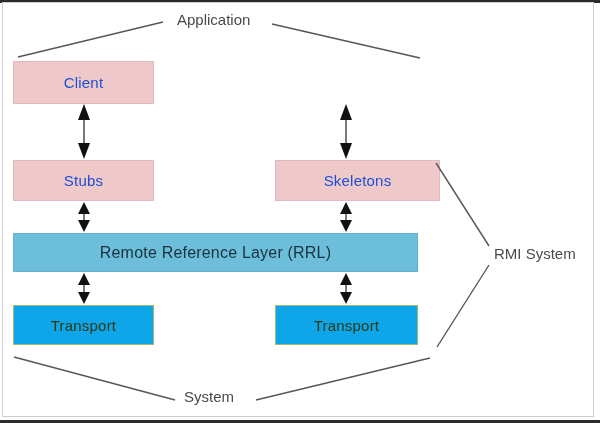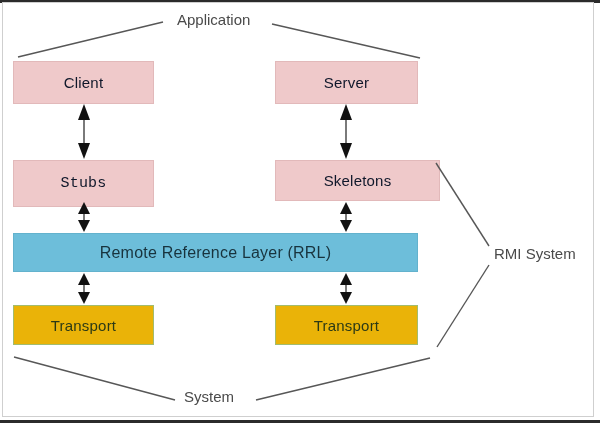--- a/index.html
+++ b/index.html
@@ -41,23 +41,23 @@
     box-sizing: border-box;
     display: flex;
     align-items: center;
     justify-content: center;
     border: 1px solid rgba(0,0,0,0.10);
     font-size: 15px;
     color: #3b2f30;
     letter-spacing: 0.2px;
     white-space: nowrap;
   }
-  .node.pink   { background: #efc9ca; border-color: #e2b9ba; color: #0f172a; }
+  .node.pink   { background: #efc9ca; border-color: #e2b9ba; color: #1d4ed8; }
   .node.blue   { background: #6dbeda; border-color: #63b2cd; color: #18333d; }
-  .node.green  { background: #eab308; border-color: #a2bc6e; color: #2c3a16; }
+  .node.green  { background: #0ea5e9; border-color: #a2bc6e; color: #2c3a16; }
 
   .label {
     position: absolute;
     font-size: 15px;
     color: #4a4a4a;
     white-space: nowrap;
   }
 
   svg.overlay {
     position: absolute;
@@ -90,23 +90,22 @@
   <div id="frame"></div>
 
   <div class="label" style="left:177px; top:11px;">Application</div>
 
   <div class="label" style="left:494px; top:245px;">RMI System</div>
 
   <div class="label" style="left:184px; top:388px;">System</div>
 
   <div class="node pink" style="left:13px; top:61px; width:141px; height:43px;">Client</div>
 
-  <div class="node pink" style="left:275px; top:61px; width:143px; height:43px;">Server</div>
 
-  <div class="node pink" style="left:13px; top:160px; width:141px; height:47px;font-family:Liberation Mono, monospace;">Stubs</div>
+  <div class="node pink" style="left:13px; top:160px; width:141px; height:41px;">Stubs</div>
 
   <div class="node pink" style="left:275px; top:160px; width:165px; height:41px;">Skeletons</div>
 
   <div class="node blue" style="left:13px; top:233px; width:405px; height:39px; font-size:16px;">Remote Reference Layer (RRL)</div>
 
   <div class="node green" style="left:13px; top:305px; width:141px; height:40px;">Transport</div>
 
   <div class="node green" style="left:275px; top:305px; width:143px; height:40px;">Transport</div>
 
   <svg class="overlay" viewBox="0 0 600 423">

